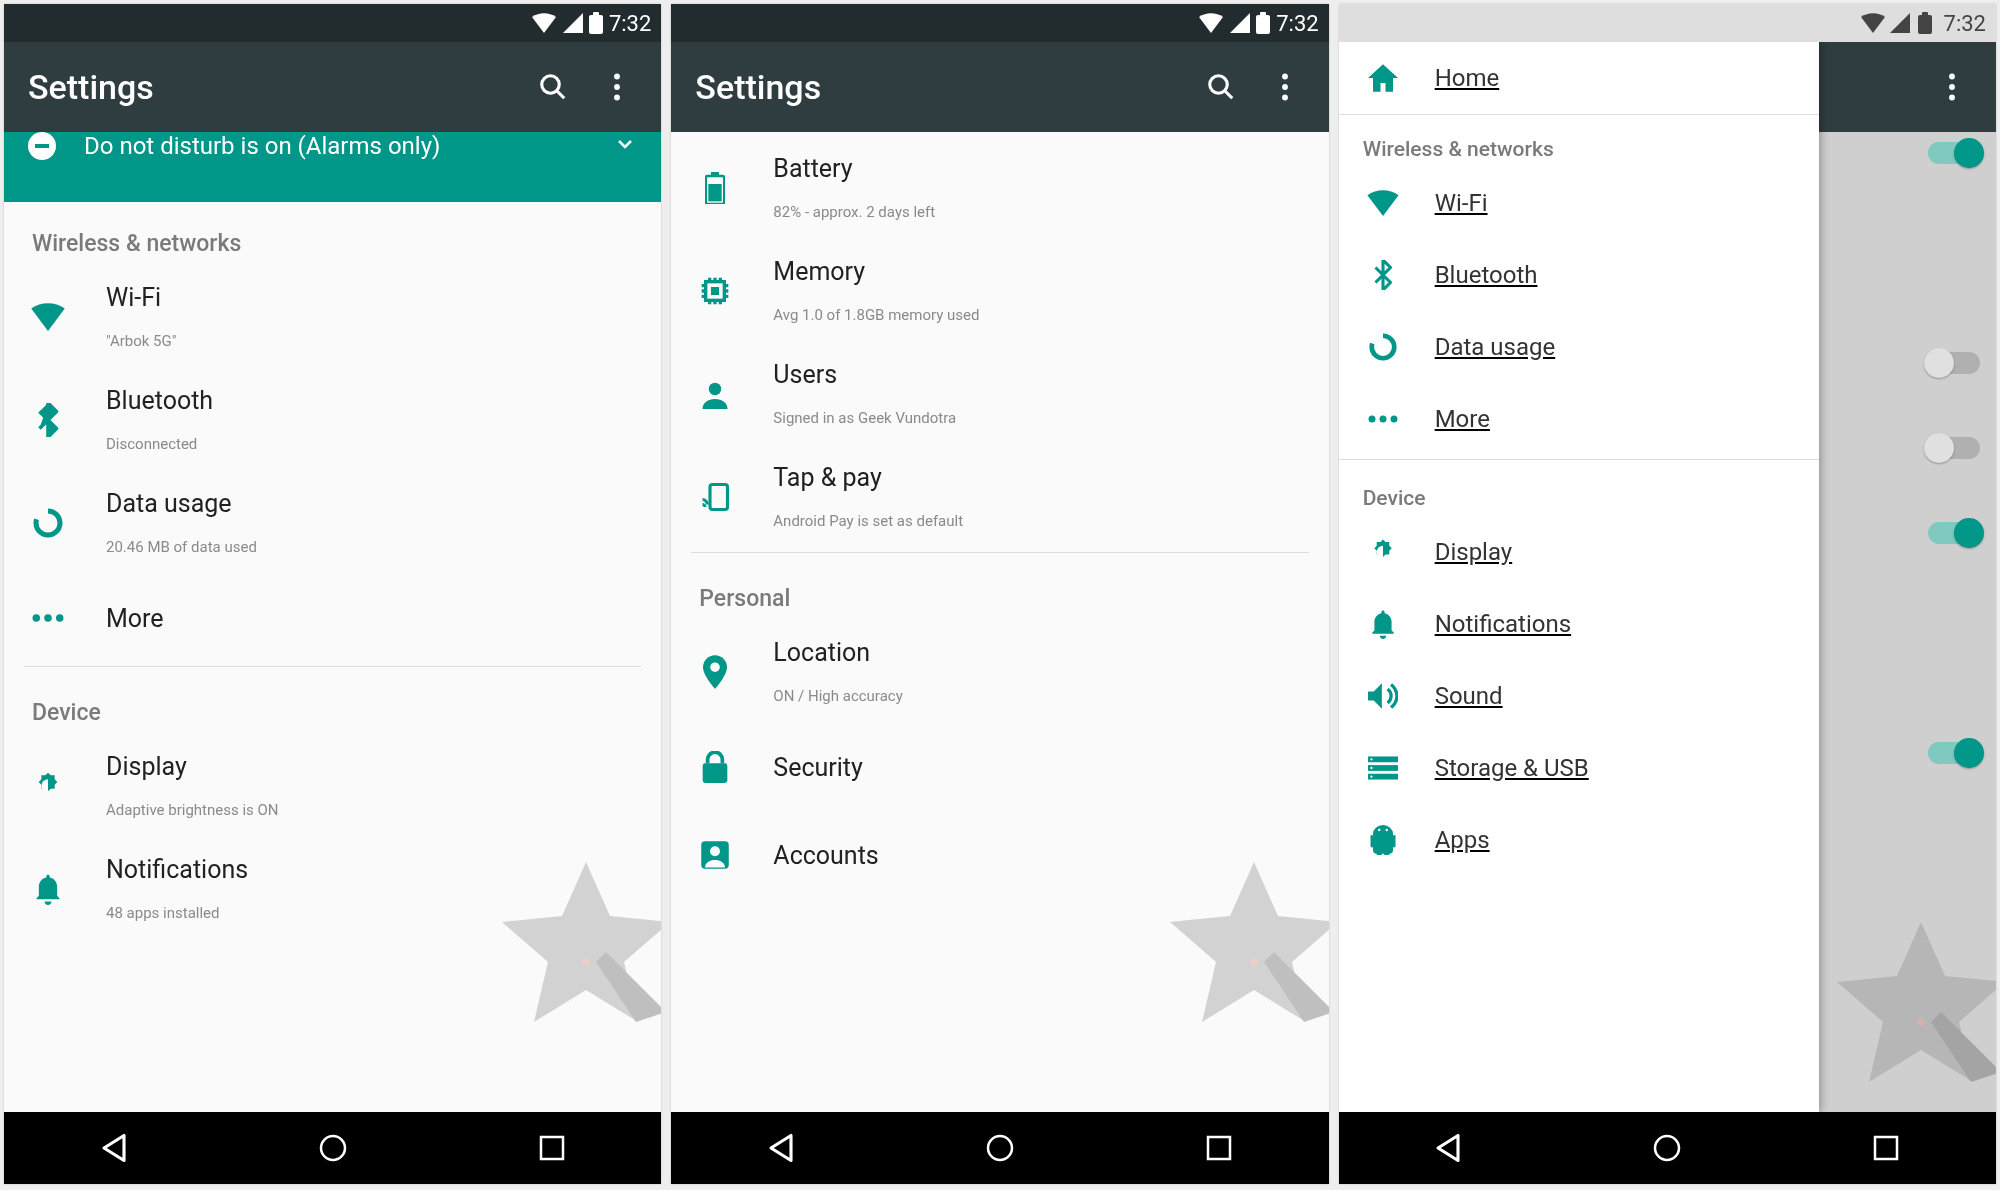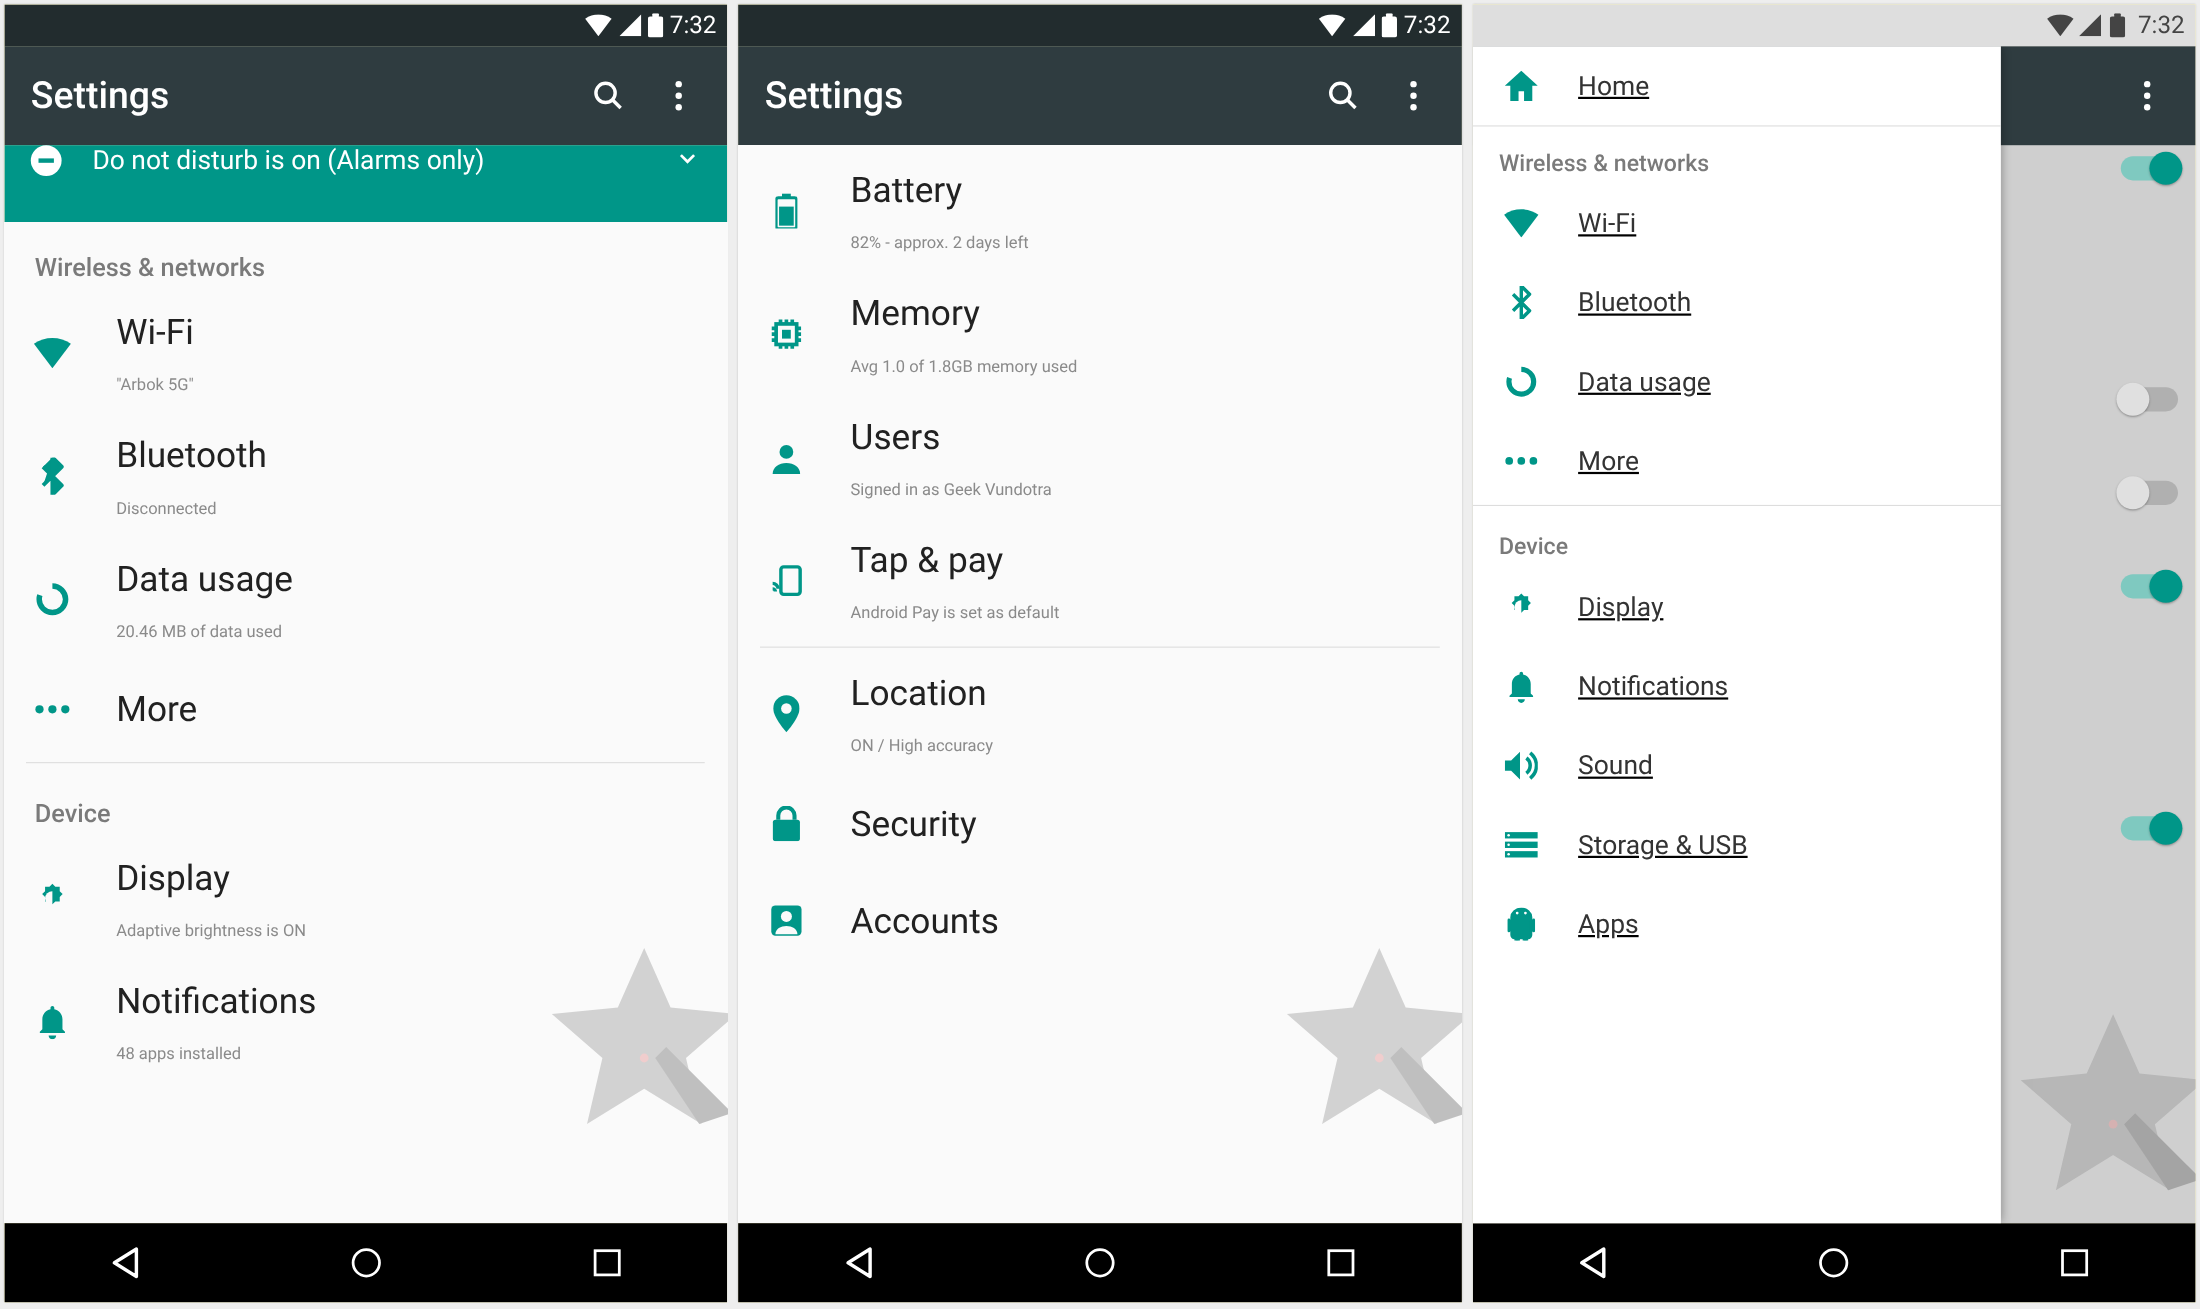--- a/index.html
+++ b/index.html
@@ -88,21 +88,21 @@
     min-height: 88px;
   }
   .list-item.compact { min-height: 78px; padding: 14px 24px; gap:34px;text-decoration:underline; }
   .list-icon {
     width: 40px; height: 40px;
     display: flex; align-items:center; justify-content:center;
     color: #009688;
     flex-shrink:0;
   }
   .list-text { display:flex; flex-direction:column; }
-  .list-title { font-size: 32px; color:#212121; font-weight:400; }
+  .list-title { font-size: 25px; color:#212121; font-weight:400; }
   .list-sub { font-size: 15px; color:#8a8a8a; margin-top:20px; }
   .divider { height:1px; background:#ddd; margin: 4px 20px; }
   .nav-bar {
     height: 72px;
     background: #000;
     display:flex;
     justify-content: space-around;
     align-items:center;
   }
   .nav-btn { width:40px; height:40px; display:flex; align-items:center; justify-content:center; cursor:pointer; }
@@ -368,20 +368,21 @@
             <path stroke="#009688" stroke-width="2.5" fill="none" d="M2 14c2 0 4 2 4 4M2 18c1 0 2 1 2 2"></path>
           </svg>
         </div>
       <div class="list-text">
         <span class="list-title">Tap &amp; pay</span>
         <span class="list-sub">Android Pay is set as default</span>
       </div>
     </div>
 
     <div class="divider"></div>
+    <div class="section-header">Personal</div>
 
     <div class="list-item">
       <div class="list-icon">
           <svg width="24" height="34" viewBox="0 0 20 28">
             <path class="ico-teal" d="M10 0C4.5 0 0 4.5 0 10c0 7 10 18 10 18s10-11 10-18C20 4.5 15.5 0 10 0z"></path>
             <circle cx="10" cy="10" r="4" fill="#fafafa"></circle>
           </svg>
         </div>
       <div class="list-text">
         <span class="list-title">Location</span>

